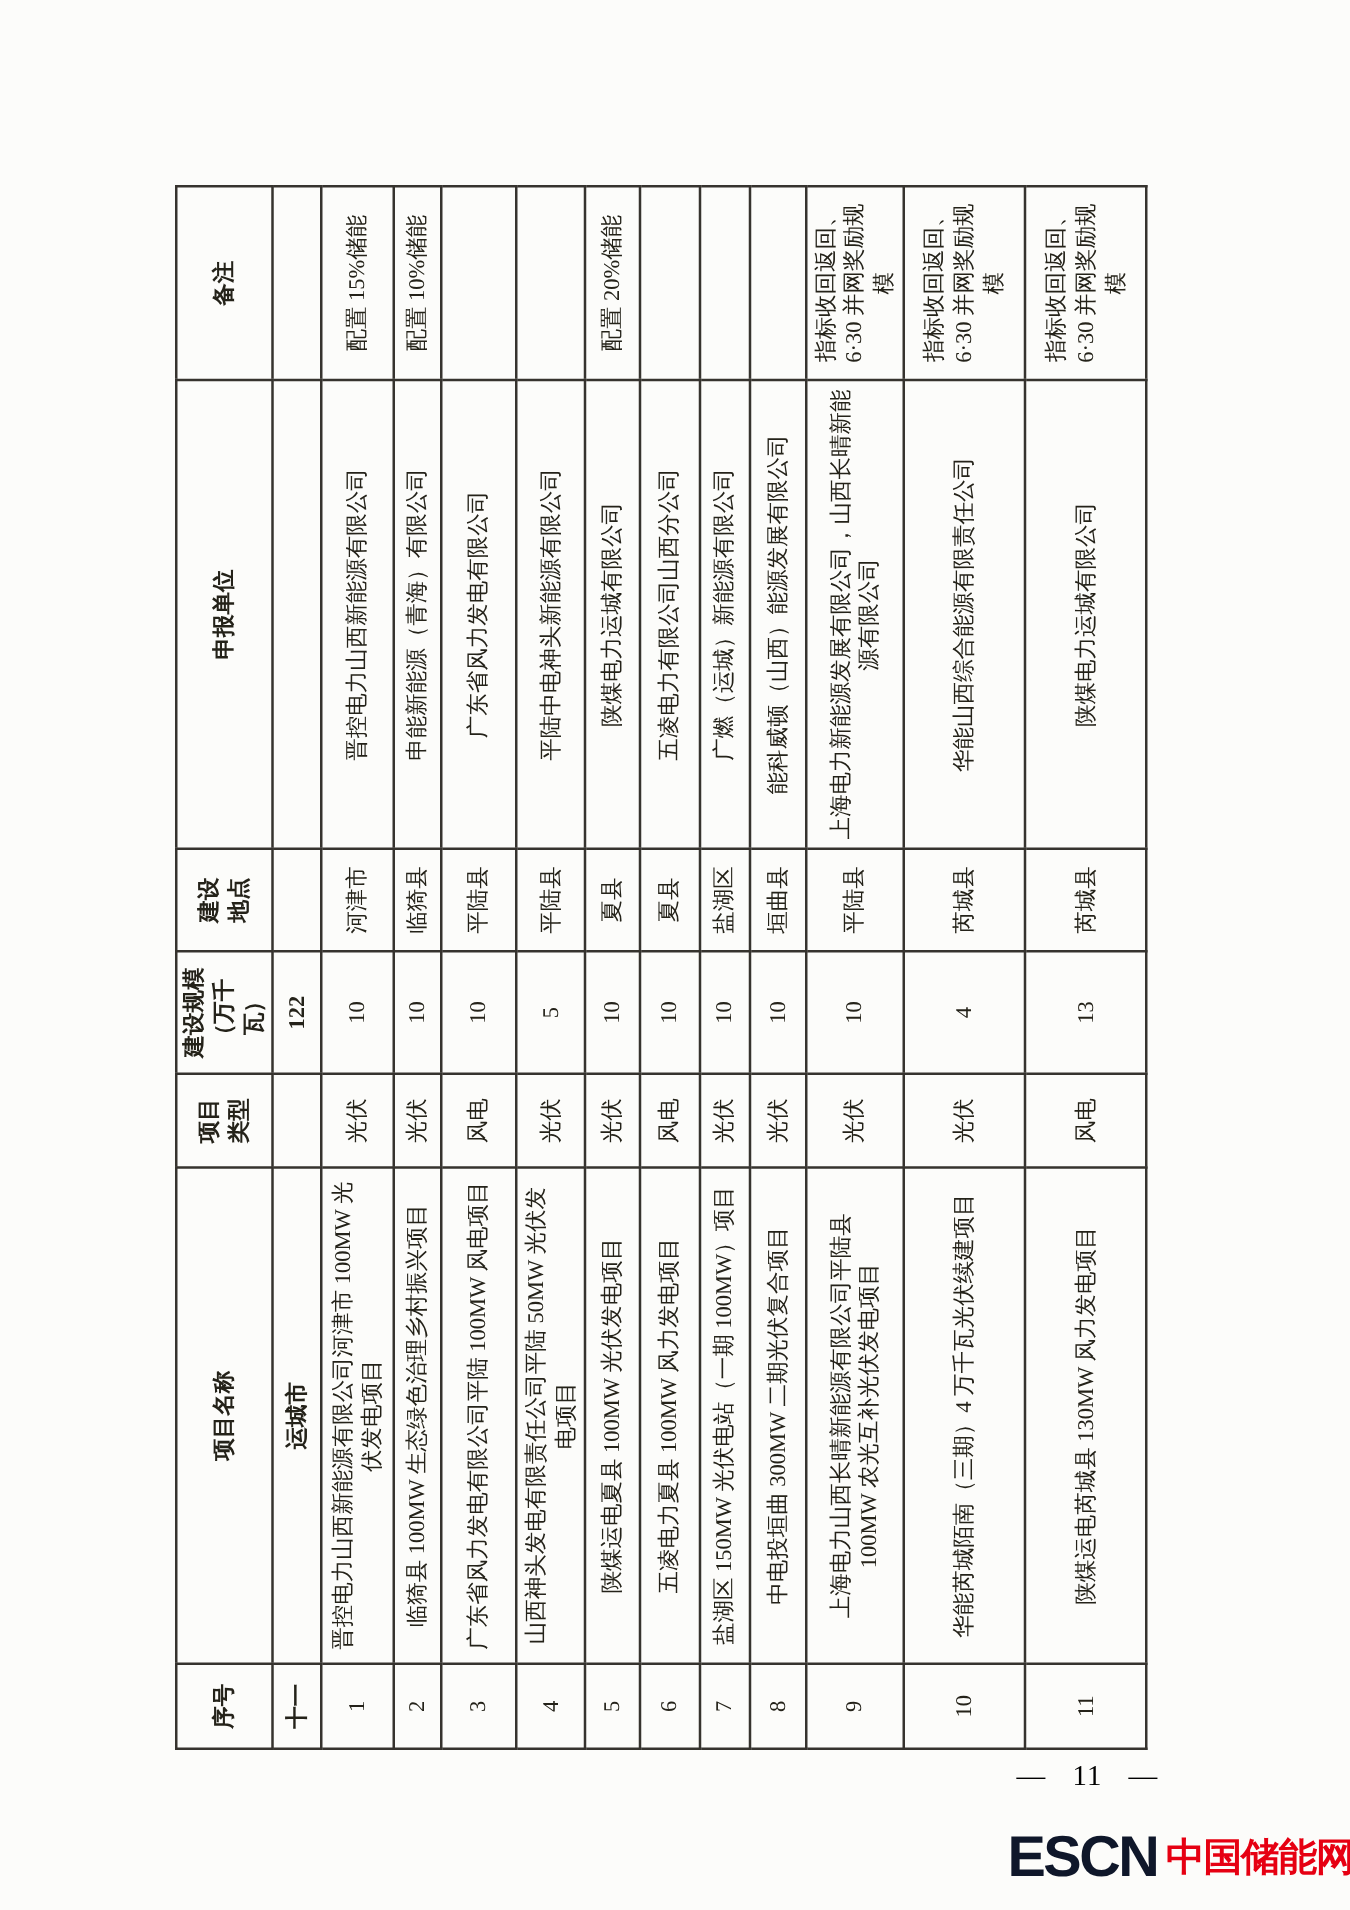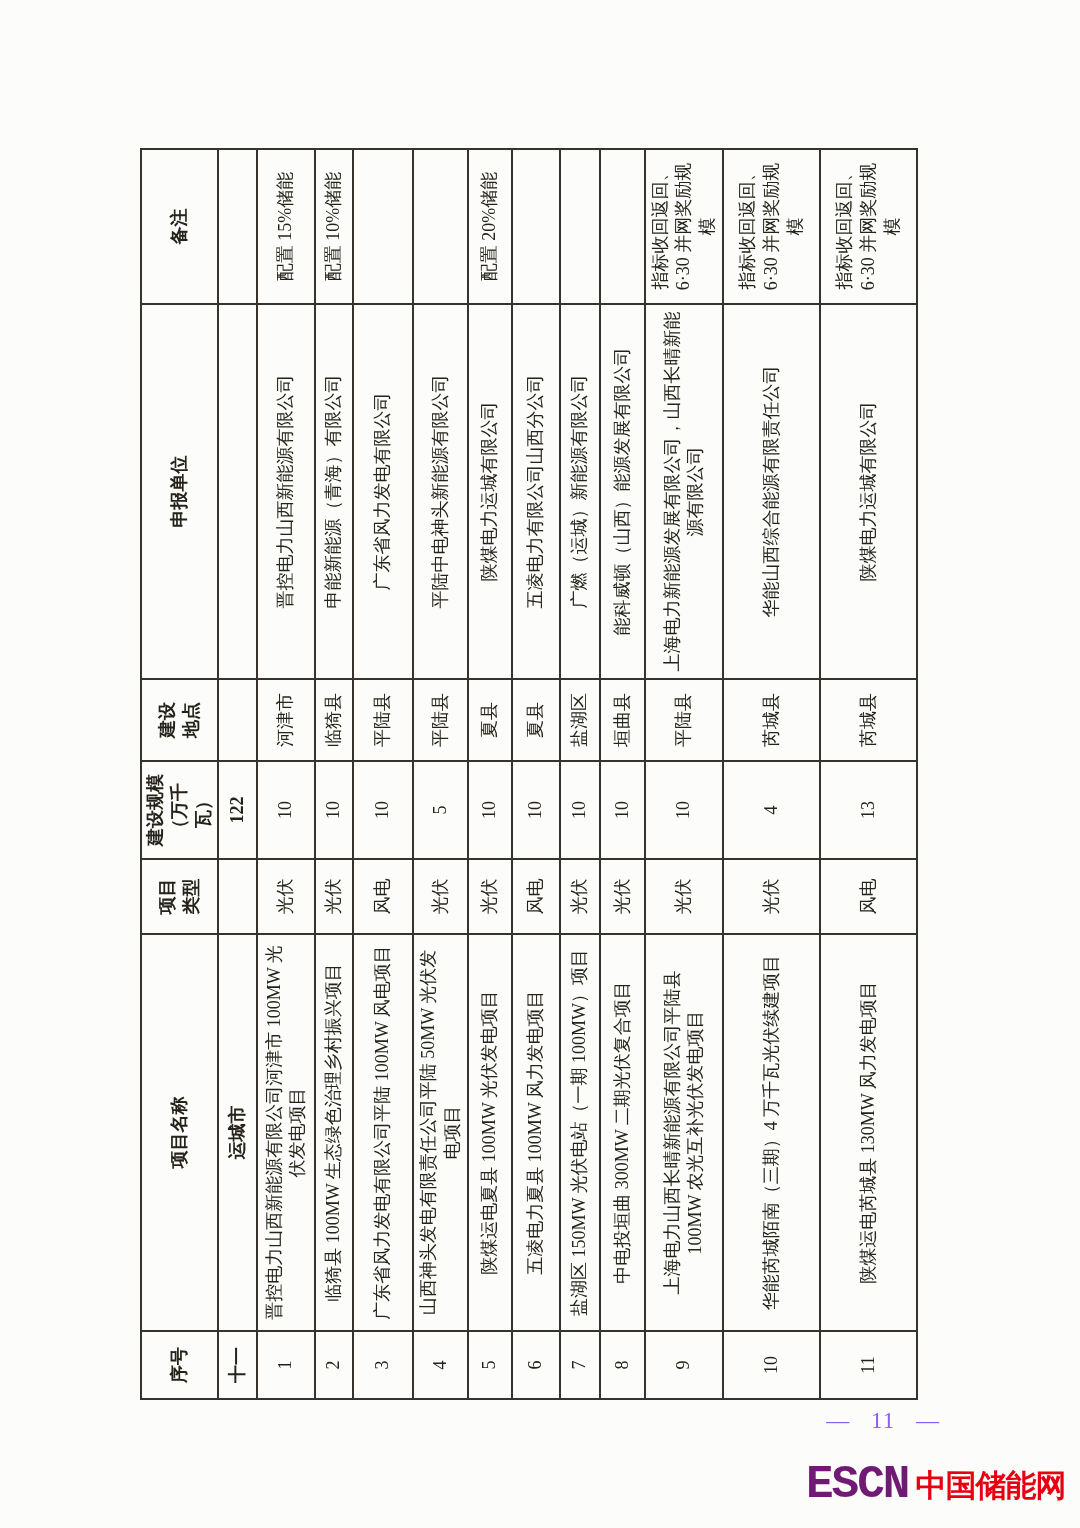--- a/index.html
+++ b/index.html
@@ -38,21 +38,21 @@
   }
   thead tr { height:58px; }
   thead th { font-weight:bold; font-size:19px; padding:2px 3px; }
   .hw2 { display:inline-block; max-width:2.3em; }   
   .group-row { height:39px; }
   .group-row td { font-weight:bold; font-size:19px; }
   .c-name, .c-applicant { text-align:left; padding:3px 9px; }
   .c-remark .rw { display:inline-block; max-width:7.4em; }
   .page-number {
     position:absolute; left:800px; top:1408px; width:140px;
-    text-align:right; font-size:23px; color:#8b5cf6;
+    text-align:center; font-size:23px; color:#000000;
     word-spacing:14px; letter-spacing:1px;font-family:Liberation Serif, serif;
   }
   .logo {
     position:absolute; left:806px; top:1462px;
     display:flex; align-items:center; white-space:nowrap;
   }
   .logo-en {
     font-family:"Liberation Sans","DejaVu Sans",sans-serif;
     font-weight:bold; font-style:normal;
     font-size:46px; line-height:1; letter-spacing:-2px;
@@ -204,17 +204,17 @@
     <td class="c-remark"><span class="rw">指标收回返回、6·30 并网奖励规模</span></td>
   </tr>
           </tbody>
       </table>
     </div>
   </div>
 
   <div class="page-number">— 11 —</div>
 
   <div class="logo">
-    <span class="logo-en" style="color: #701a75; font-family: Liberation Mono, monospace;">ESCN</span>
+    <span class="logo-en" style="color: #0f172a;">ESCN</span>
     <span class="logo-cn" style="color: rgb(230, 0, 18);">中国储能网</span>
   </div>
 
 </div>
 
 </body></html>

